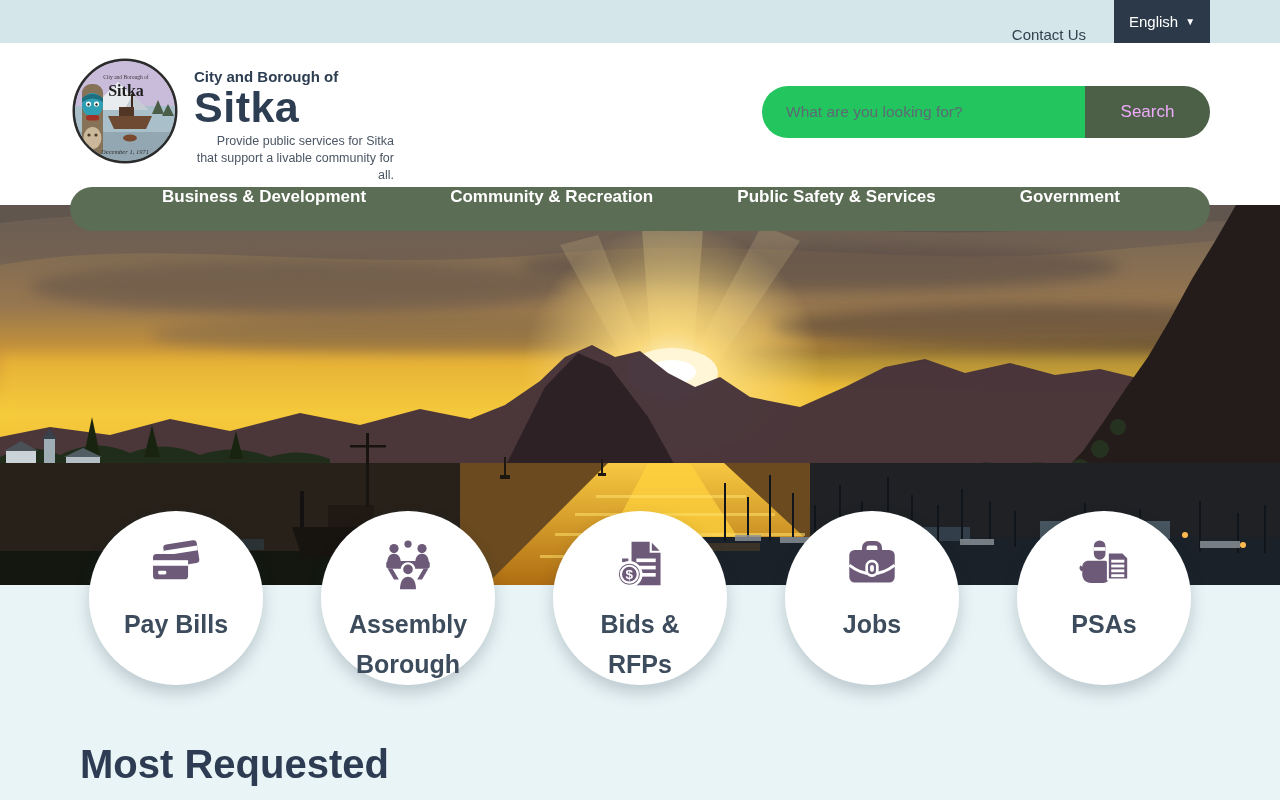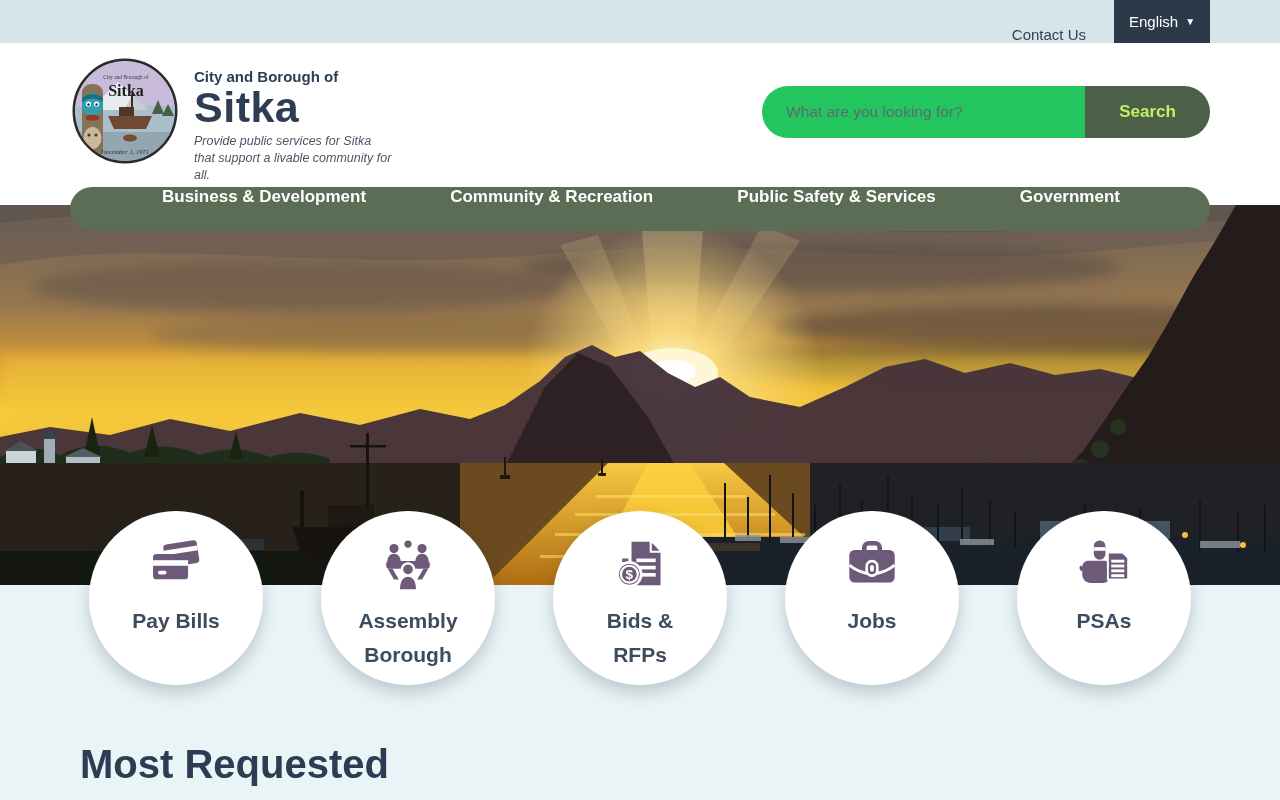--- a/index.html
+++ b/index.html
@@ -13,46 +13,46 @@
   .lang-btn { height:43px; width:96px; background:#2b3948; color:#fff; font-size:15px;
               display:flex; align-items:center; justify-content:center; gap:7px; margin-right:70px; cursor:pointer; }
   .lang-caret { font-size:10px; line-height:1; }
 
   
   .header { position:absolute; top:43px; left:0; width:1280px; height:162px; background:#ffffff; z-index:5; }
   .logo-group { position:absolute; left:72px; top:15px; display:flex; gap:16px; align-items:flex-start; }
   .org-text { padding-top:10px; }
   .org-prefix { font-size:15px; font-weight:bold; color:#2d3d52; }
   .org-name { font-size:43px; font-weight:bold; color:#2d3d52; line-height:1.05; letter-spacing:0.5px; }
-  .org-tagline { font-size:12.5px; font-style:italic; color:#4b5664; width:200px; line-height:1.35; margin-top:3px; }
+  .org-tagline { font-size:12.5px; color:#4b5664; width:200px; line-height:1.35; margin-top:3px;text-align:right; }
   .search-group { position:absolute; left:762px; top:43px; width:448px; height:52px; display:flex; }
   .search-input { flex:1; border:none; outline:none; background:#22c55e; border-radius:26px 0 0 26px;
                   padding:0 24px; font-size:15.5px; color:#3a4650; font-family:"Liberation Sans", sans-serif; }
   .search-input::placeholder { color:#5d6a74; opacity:1; }
-  .search-btn { width:125px; border:none; background:#4c6047; color:#bef264; font-weight:bold; font-size:17px;
+  .search-btn { width:125px; border:none; background:#4c6047; color:#f0abfc; font-weight:normal; font-size:17px;
                 border-radius:0 26px 26px 0; cursor:pointer; font-family:"Liberation Sans", sans-serif; }
 
   
   .main-nav { position:absolute; left:70px; top:187px; width:1140px; height:44px; background:#5c6d55;
               border-radius:22px; display:flex; justify-content:space-between;
               padding:0 90px 0 92px; z-index:6; }
   .nav-item { color:#ffffff; font-weight:bold; font-size:17px; cursor:pointer; white-space:nowrap; }
 
   
   .hero { position:absolute; left:0; top:205px; width:1280px; height:380px; z-index:1; }
   .hero svg { display:block; }
 
   
   .quick-links { position:absolute; left:0; top:511px; width:1280px; display:flex;
                  justify-content:center; gap:58px; z-index:7; }
   .ql-circle { width:174px; height:174px; background:#ffffff; border-radius:50%;
                box-shadow:0 8px 16px rgba(30,50,70,0.22); display:flex; flex-direction:column;
                align-items:center; padding-top:26px; cursor:pointer; }
   .ql-icon { color:#6d5a78; height:58px; display:flex; align-items:center; }
-  .ql-label { margin-top:9px; font-weight:bold; font-size:21px; color:#3d4c5c;
+  .ql-label { margin-top:9px; font-weight:bold; font-size:25px; color:#3d4c5c;
               text-align:center; width:118px; line-height:1.6; }
 
   
   .content-section { position:absolute; left:0; top:585px; width:1280px; height:215px; background:#e9f4f6; z-index:2; }
   .section-title { position:absolute; left:80px; top:742px; font-size:40px; font-weight:bold; color:#2d3c52; z-index:3; }
 </style>
 </head>
 <body>
 
 <div class="page">

